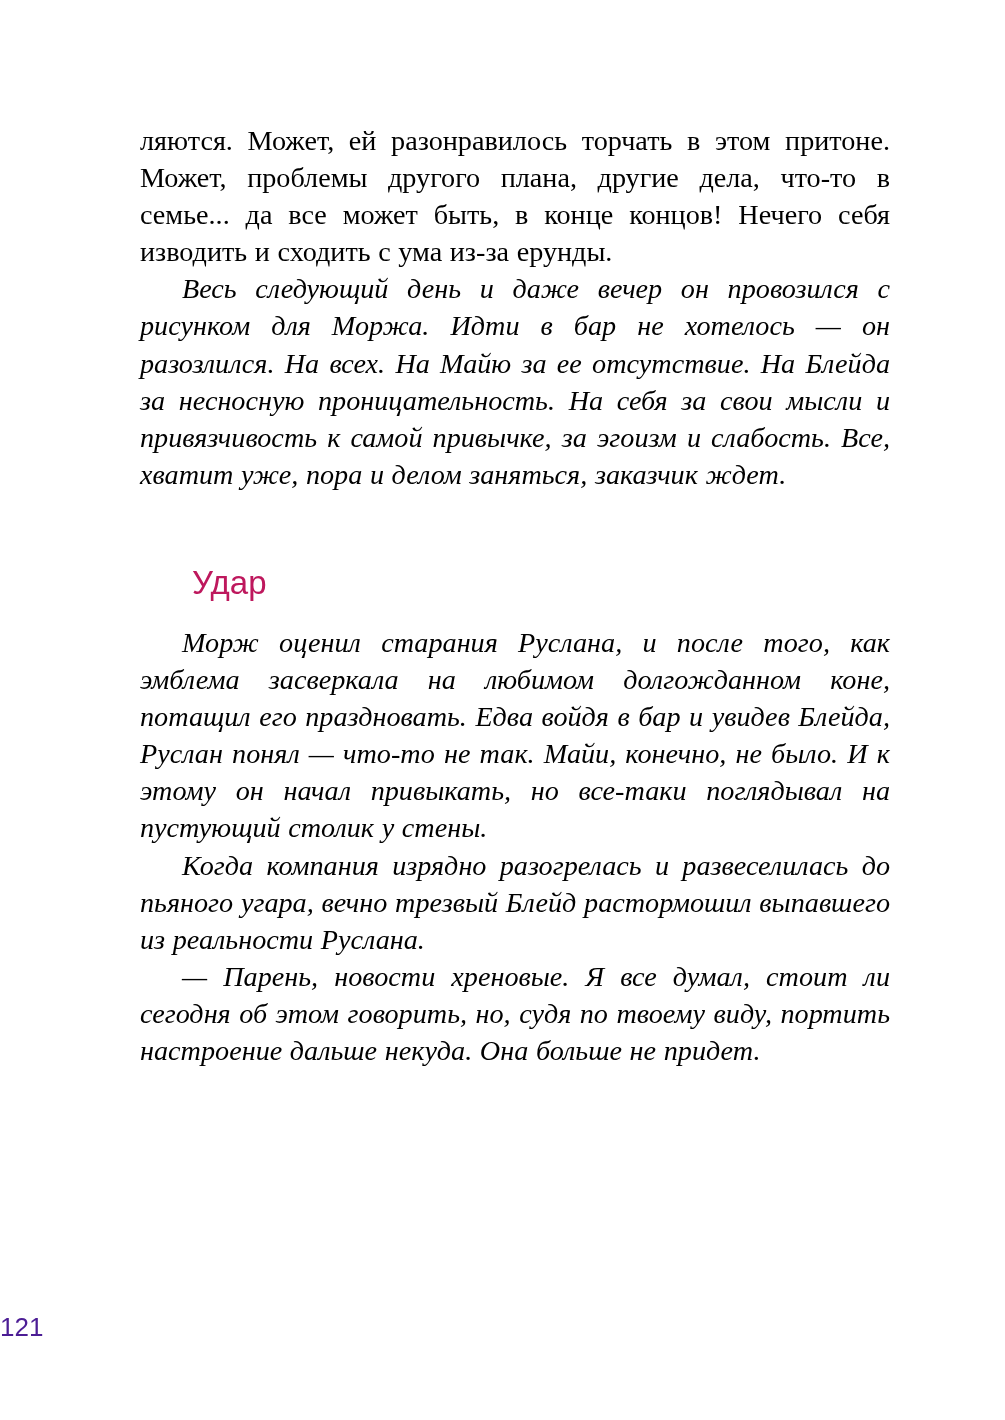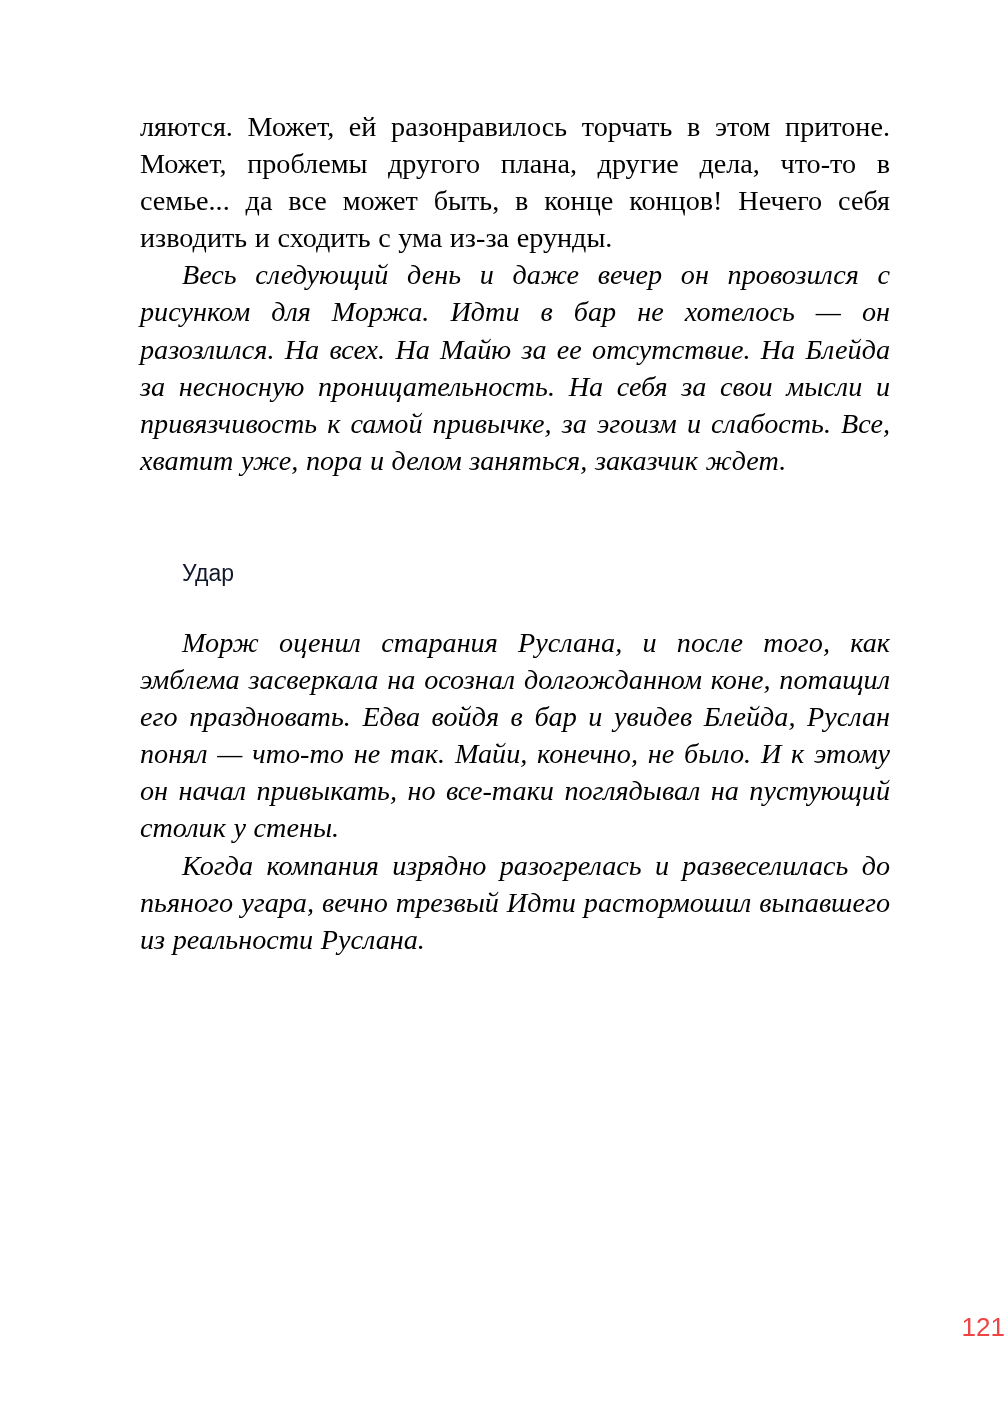--- a/index.html
+++ b/index.html
@@ -42,71 +42,72 @@
   }
 
   .para.cont {
     text-indent: 0;
   }
 
   
   .block-top {
     position: absolute;
     left: 140px;
-    top: 108px;
+    top: 122px;
     width: 750px;
   }
 
   
   .chapter-heading {
     position: absolute;
     left: 178px;
     top: 548px;
-    margin: 4px;
+    margin: 14px;
     font-family: "Liberation Sans", "DejaVu Sans", sans-serif;
-    font-size: 23px;
+    font-size: 33px;
     font-weight: 400;
     line-height: 42px;
     letter-spacing: 0.1px;
-    color: #0f172a;
+    color: #be185d;
   }
 
   
   .block-bottom {
     position: absolute;
     left: 140px;
     top: 624px;
     width: 750px;
   }
 
   
   .page-number {
     position: absolute;
     left: 0;
     top: 1312px;
     width: 1005px;
-    text-align: right;
+    text-align: left;
     font-family: "Liberation Sans", "DejaVu Sans", sans-serif;
     font-size: 26px;
     line-height: 30px;
-    color: #ef4444;
+    color: #4c1d95;
   }
 </style>
 </head>
 <body>
 
 <div class="page">
 
   <div class="block-top">
     <p class="para cont">ляются. Может, ей разонравилось торчать в этом притоне. Может, проблемы другого плана, другие дела, что-то в семье... да все может быть, в конце концов! Нечего себя изводить и сходить с ума из-за ерунды.</p>
     <p class="para indent">Весь следующий день и даже вечер он провозился с рисунком для Моржа. Идти в бар не хотелось — он разозлился. На всех. На Майю за ее отсутствие. На Блейда за несносную проницательность. На себя за свои мысли и привязчивость к самой привычке, за эгоизм и слабость. Все, хватит уже, пора и делом заняться, заказчик ждет.</p>
   </div>
 
   <h2 class="chapter-heading">Удар</h2>
 
   <div class="block-bottom">
-    <p class="para indent">Морж оценил старания Руслана, и после того, как эмблема засверкала на осознал долгожданном коне, потащил его праздновать. Едва войдя в бар и увидев Блейда, Руслан понял — что-то не так. Майи, конечно, не было. И к этому он начал привыкать, но все-таки поглядывал на пустующий столик у стены.</p>
-    <p class="para indent">Когда компания изрядно разогрелась и развеселилась до пьяного угара, вечно трезвый Идти растормошил выпавшего из реальности Руслана.</p>
+    <p class="para indent">Морж оценил старания Руслана, и после того, как эмблема засверкала на любимом долгожданном коне, потащил его праздновать. Едва войдя в бар и увидев Блейда, Руслан понял — что-то не так. Майи, конечно, не было. И к этому он начал привыкать, но все-таки поглядывал на пустующий столик у стены.</p>
+    <p class="para indent">Когда компания изрядно разогрелась и развеселилась до пьяного угара, вечно трезвый Блейд растормошил выпавшего из реальности Руслана.</p>
+    <p class="para indent">— Парень, новости хреновые. Я все думал, стоит ли сегодня об этом говорить, но, судя по твоему виду, портить настроение дальше некуда. Она больше не придет.</p>
   </div>
 
   <div class="page-number">121</div>
 
 </div>
 
 </body></html>

